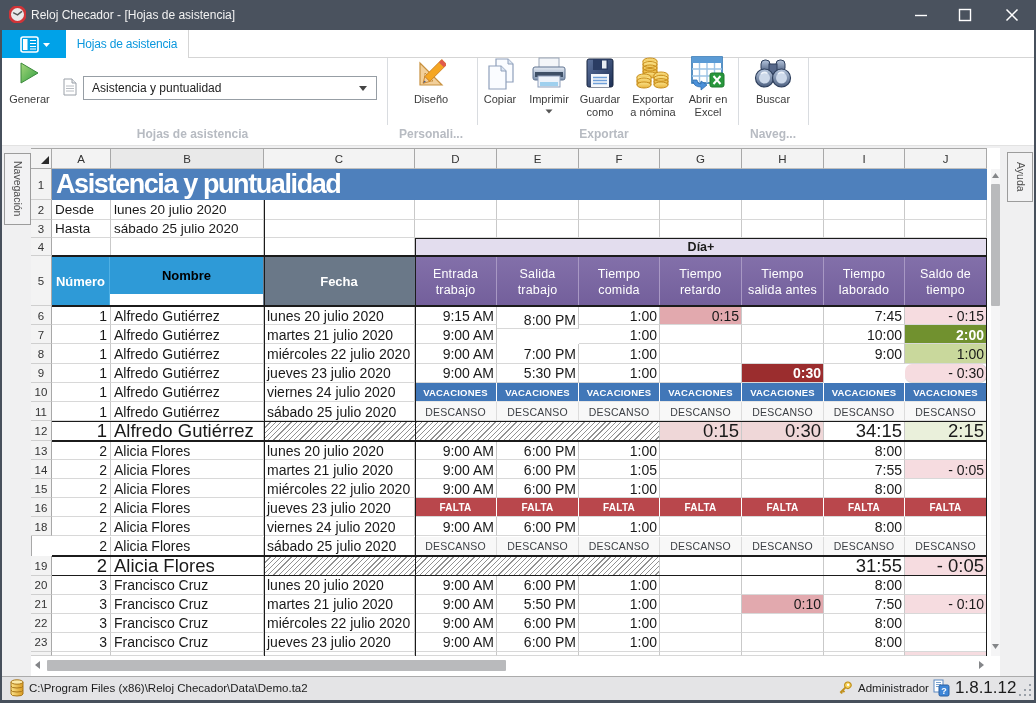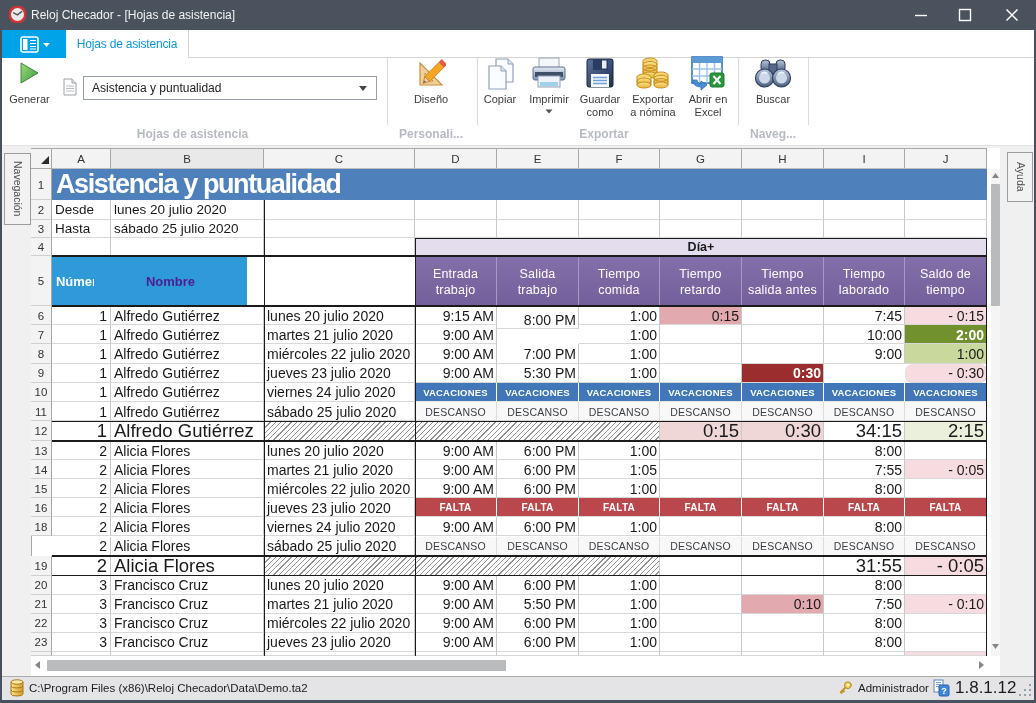--- a/index.html
+++ b/index.html
@@ -79,21 +79,22 @@
 <div class="c" style="left:742px;top:219.5px;width:82px;height:18.5px;"></div>
 <div class="c" style="left:824px;top:200px;width:81px;height:19.5px;"></div>
 <div class="c" style="left:824px;top:219.5px;width:81px;height:18.5px;"></div>
 <div class="c" style="left:905px;top:200px;width:82px;height:19.5px;"></div>
 <div class="c" style="left:905px;top:219.5px;width:82px;height:18.5px;"></div>
 <div class="c" style="left:52px;top:238px;width:59px;height:18px;"></div>
 <div class="c" style="left:111px;top:238px;width:153px;height:18px;"></div>
 <div class="c" style="left:264px;top:238px;width:151px;height:18px;"></div>
 <div class="" style="left:415px;top:238px;width:572px;height:18px;background:#e3ddee;border:1px solid #1b1b1b;border-bottom:1px solid #9b8bb0;display:flex;align-items:center;justify-content:center;font-size:12.5px;font-weight:bold;color:#1c1c1c;">Día+</div>
 <div class="" style="left:52px;top:256px;width:58px;height:50px;background:#2e9ad7;color:#fff;font-weight:bold;font-size:13px;display:flex;align-items:center;justify-content:center;border-right:1px solid #4fb0e4;">Número</div>
-<div class="" style="left:94px;top:256px;width:153px;height:50px;background:#2e9ad7;color:#4c1d95;font-weight:bold;font-size:13px;display:flex;align-items:center;justify-content:center;">Nombre</div>
+<div class="" style="left:110px;top:256px;width:153px;height:38px;background:#2e9ad7;color:#000000;font-weight:bold;font-size:13px;display:flex;align-items:center;justify-content:center;">Nombre</div>
+<div class="" style="left:263px;top:256px;width:152px;height:50px;background:#6a7888;color:#fff;font-weight:bold;font-size:13px;display:flex;align-items:center;justify-content:center;">Fecha</div>
 <div class="" style="left:415px;top:256px;width:82px;height:50px;background:linear-gradient(#8370aa,#735f9b);color:#fff;font-size:12.5px;line-height:16.5px;letter-spacing:.2px;padding-top:2px;display:flex;align-items:center;justify-content:center;text-align:center;border-right:1px solid #a898c4;">Entrada<br>trabajo</div>
 <div class="" style="left:497px;top:256px;width:82px;height:50px;background:linear-gradient(#8370aa,#735f9b);color:#fff;font-size:12.5px;line-height:16.5px;letter-spacing:.2px;padding-top:2px;display:flex;align-items:center;justify-content:center;text-align:center;border-right:1px solid #a898c4;">Salida<br>trabajo</div>
 <div class="" style="left:579px;top:256px;width:81px;height:50px;background:linear-gradient(#8370aa,#735f9b);color:#fff;font-size:12.5px;line-height:16.5px;letter-spacing:.2px;padding-top:2px;display:flex;align-items:center;justify-content:center;text-align:center;border-right:1px solid #a898c4;">Tiempo<br>comida</div>
 <div class="" style="left:660px;top:256px;width:82px;height:50px;background:linear-gradient(#8370aa,#735f9b);color:#fff;font-size:12.5px;line-height:16.5px;letter-spacing:.2px;padding-top:2px;display:flex;align-items:center;justify-content:center;text-align:center;border-right:1px solid #a898c4;">Tiempo<br>retardo</div>
 <div class="" style="left:742px;top:256px;width:82px;height:50px;background:linear-gradient(#8370aa,#735f9b);color:#fff;font-size:12.5px;line-height:16.5px;letter-spacing:.2px;padding-top:2px;display:flex;align-items:center;justify-content:center;text-align:center;border-right:1px solid #a898c4;">Tiempo<br>salida antes</div>
 <div class="" style="left:824px;top:256px;width:81px;height:50px;background:linear-gradient(#8370aa,#735f9b);color:#fff;font-size:12.5px;line-height:16.5px;letter-spacing:.2px;padding-top:2px;display:flex;align-items:center;justify-content:center;text-align:center;border-right:1px solid #a898c4;">Tiempo<br>laborado</div>
 <div class="" style="left:905px;top:256px;width:82px;height:50px;background:linear-gradient(#8370aa,#735f9b);color:#fff;font-size:12.5px;line-height:16.5px;letter-spacing:.2px;padding-top:2px;display:flex;align-items:center;justify-content:center;text-align:center;border-right:1px solid #a898c4;">Saldo de<br>tiempo</div>
 <div class="c numc" style="left:52px;top:306px;width:59px;height:19.2px;">1</div>
 <div class="c nm" style="left:111px;top:306px;width:153px;height:19.2px;">Alfredo Gutiérrez</div>
 <div class="c dt" style="left:264px;top:306px;width:151px;height:19.2px;">lunes 20 julio 2020</div>

